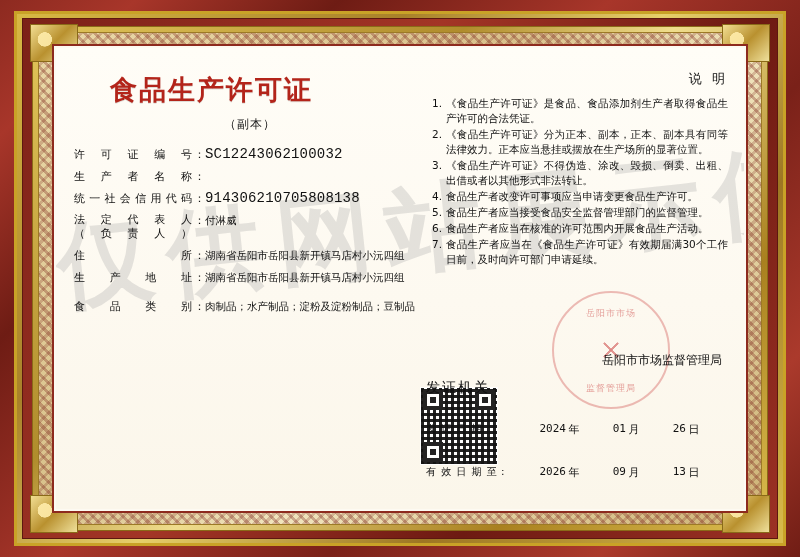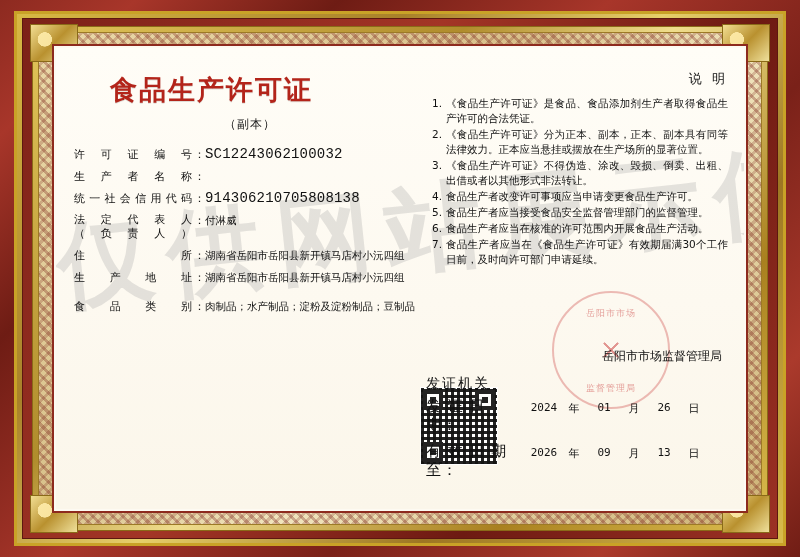--- a/index.html
+++ b/index.html
@@ -231,32 +231,33 @@
     margin-bottom: 10px;
     padding-right: 4px;
   }
   .issue-row {
     display: flex;
     align-items: baseline;
     margin-bottom: 7px;
   }
   .issue-label {
     flex: 0 0 96px;
-    font-size: 15px;
+    font-size: 10px;
     letter-spacing: 1px;
+    margin-top: 21px;
   }
   .date-grid {
     flex: 1;
     display: flex;
     font-family: "DejaVu Sans Mono", monospace;
     font-size: 11px;
   }
   .date-cell {
     width: 44px;
-    text-align: center;
+    text-align: right;
   }
   .date-unit {
     width: 16px;
     text-align: center;
     font-family: "DejaVu Sans", sans-serif;
     font-size: 11px;
   }
   .authority-row {
     display: flex;
     align-items: flex-end;

